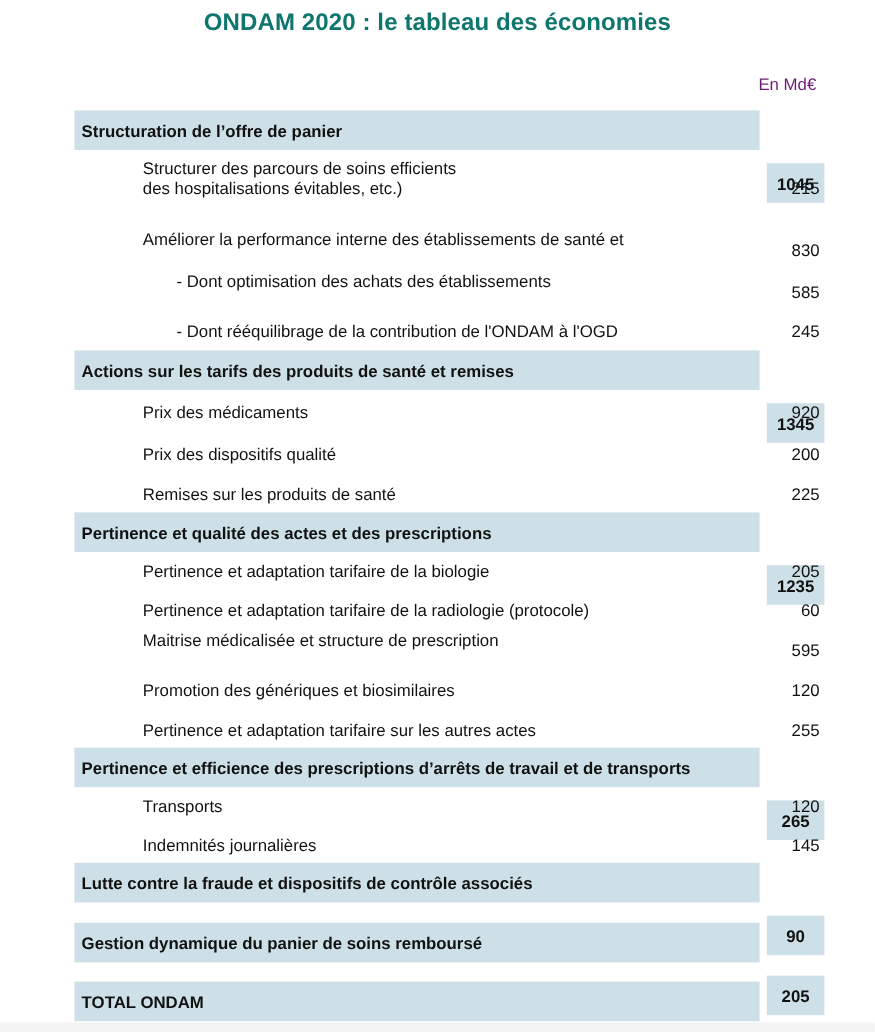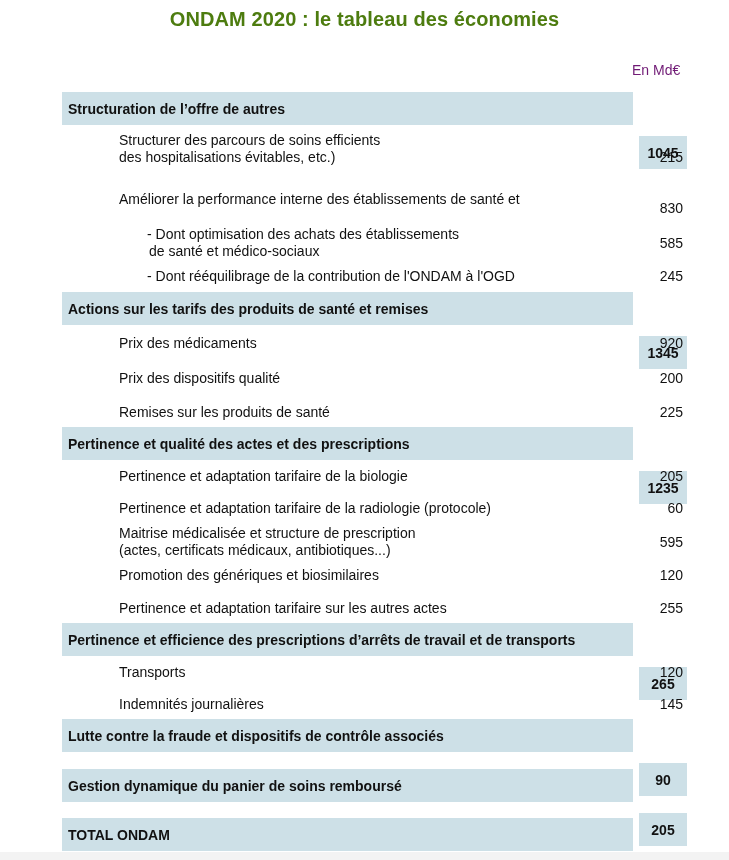--- a/index.html
+++ b/index.html
@@ -3,21 +3,21 @@
   <meta charset="utf-8">
   <style>
     html, body { margin: 0; padding: 0; }
     body {
       width: 729px; height: 860px; background: #ffffff; position: relative;
       overflow: hidden; font-family: "Liberation Sans", sans-serif; color: #111;
     }
     .bottom-strip { position: absolute; left: 0; right: 0; top: 852px; height: 8px; background: #f3f3f3; }
     .title {
       position: absolute; top: 8px; left: 0; width: 729px; text-align: center;
-      font-size: 20px; font-weight: bold; color: #4d7c0f; letter-spacing: 0.1px;
+      font-size: 20px; font-weight: bold; color: #0f766e; letter-spacing: 0.1px;
     }
     .unit { position: absolute; top: 62px; left: 632px; font-size: 14px; color: #701a75; }
     .band-label {
       position: absolute; left: 62px; width: 571px; height: 33px; background: #cde0e7;
       display: flex; align-items: center; padding-left: 6px; box-sizing: border-box;
       font-size: 14px; font-weight: bold;
     }
     .band-val {
       position: absolute; left: 639px; width: 48px; height: 33px; background: #cde0e7;
       display: flex; align-items: center; justify-content: center;
@@ -32,37 +32,36 @@
       position: absolute; left: 635px; width: 48px; text-align: right; font-size: 14px;
       line-height: 17px;
     }
   </style>
 </head>
 <body>
 
 <div class="title">ONDAM 2020 : le tableau des économies</div>
 <div class="unit">En Md€</div>
 
-<div class="band-label" style="top:92px">Structuration de l’offre de autres</div>
+<div class="band-label" style="top:92px">Structuration de l’offre de panier</div>
 <div class="band-val" style="top:92px">1045</div>
 
 <div class="sub-label" style="top:132px">
   <div>Structurer des parcours de soins efficients</div>
   <div>des hospitalisations évitables, etc.)</div>
 </div>
 <div class="sub-val" style="top:149px">215</div>
 
 <div class="sub-label" style="top:191px">
   <div>Améliorer la performance interne des établissements de santé et</div>
 </div>
 <div class="sub-val" style="top:200px">830</div>
 
 <div class="sub-label indent" style="top:226px">
   <div>- Dont optimisation des achats des établissements</div>
-  <div style="padding-left:2px">de santé et médico-sociaux</div>
 </div>
 <div class="sub-val" style="top:235px">585</div>
 
 <div class="sub-label indent" style="top:268px">- Dont rééquilibrage de la contribution de l'ONDAM à l'OGD</div>
 <div class="sub-val" style="top:268px">245</div>
 
 <div class="band-label" style="top:292px">Actions sur les tarifs des produits de santé et remises</div>
 <div class="band-val" style="top:292px">1345</div>
 
 <div class="sub-label" style="top:335px">Prix des médicaments</div>
@@ -78,21 +77,20 @@
 <div class="band-val" style="top:427px">1235</div>
 
 <div class="sub-label" style="top:468px">Pertinence et adaptation tarifaire de la biologie</div>
 <div class="sub-val" style="top:468px">205</div>
 
 <div class="sub-label" style="top:500px">Pertinence et adaptation tarifaire de la radiologie (protocole)</div>
 <div class="sub-val" style="top:500px">60</div>
 
 <div class="sub-label" style="top:525px">
   <div>Maitrise médicalisée et structure de prescription</div>
-  <div>(actes, certificats médicaux, antibiotiques...)</div>
 </div>
 <div class="sub-val" style="top:534px">595</div>
 
 <div class="sub-label" style="top:567px">Promotion des génériques et biosimilaires</div>
 <div class="sub-val" style="top:567px">120</div>
 
 <div class="sub-label" style="top:600px">Pertinence et adaptation tarifaire sur les autres actes</div>
 <div class="sub-val" style="top:600px">255</div>
 
 <div class="band-label" style="top:623px">Pertinence et efficience des prescriptions d’arrêts de travail et de transports</div>

